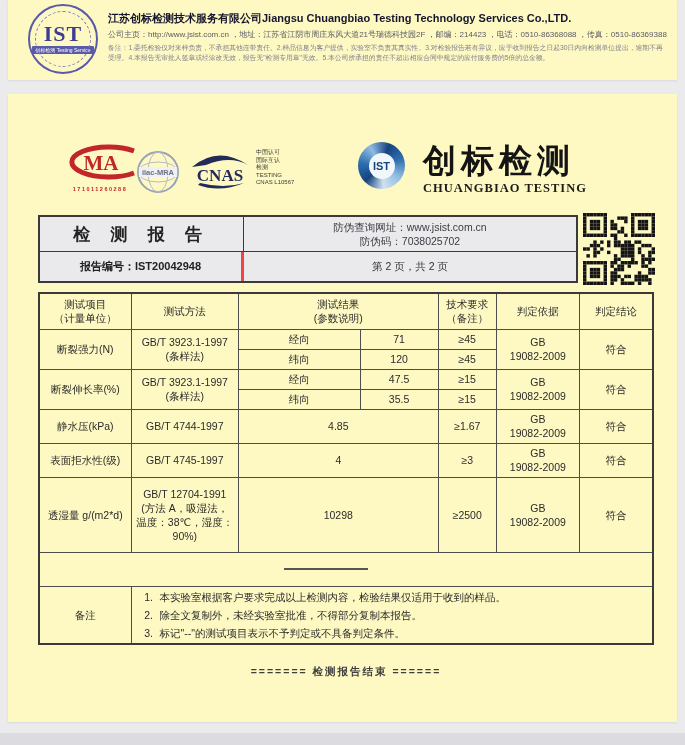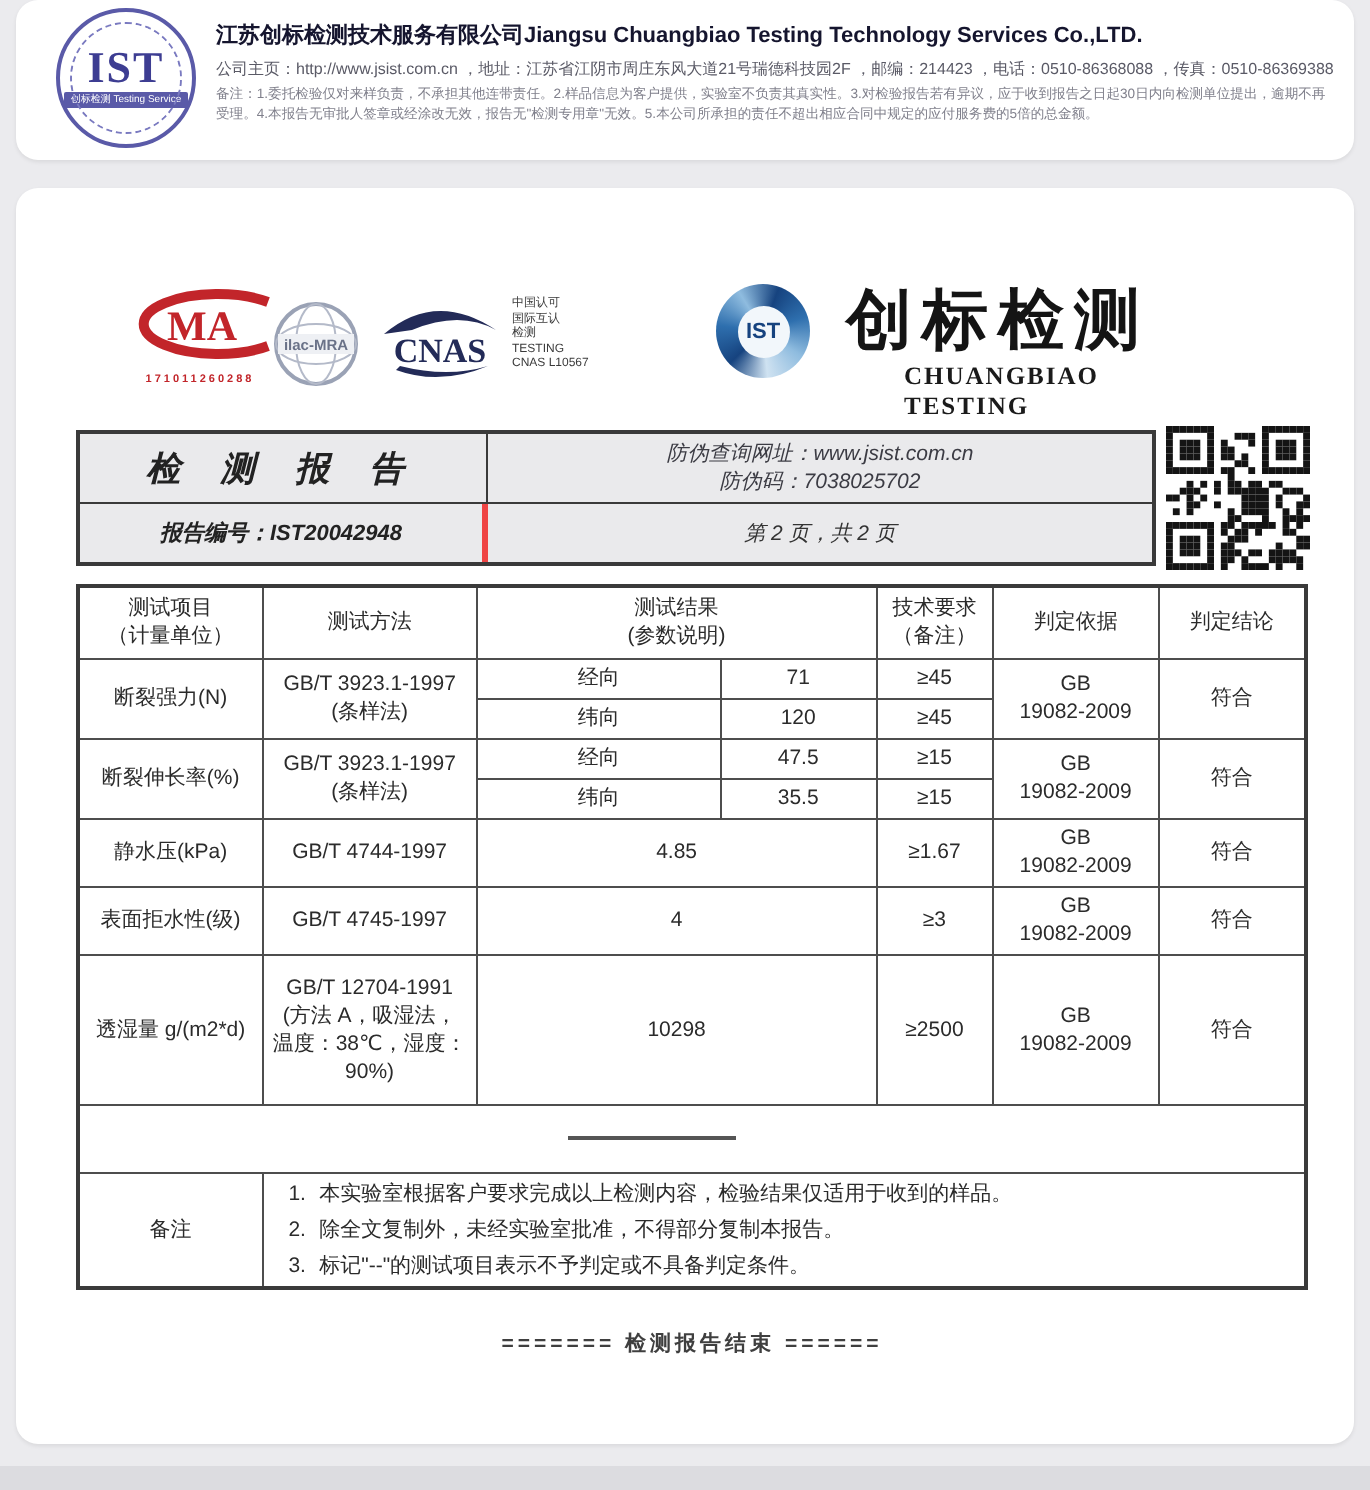--- a/index.html
+++ b/index.html
@@ -2,21 +2,21 @@
 <html><head>
 <meta charset="utf-8">
 <style>
   html,body{margin:0;padding:0;}
   body{
     width:685px;height:745px;position:relative;overflow:hidden;
     background:#ebebee;
     font-family:"Liberation Sans","DejaVu Sans",sans-serif;
     -webkit-font-smoothing:antialiased;
   }
-  .card{position:absolute;background:#ffffff;border-radius:11px;}
+  .card{position:absolute;background:#fef9c3;}
   #top-card{left:8px;top:0;width:669px;height:80px;box-shadow:0 1px 2px rgba(0,0,0,.08);}
   #main-card{left:8px;top:94px;width:669px;height:628px;box-shadow:0 1px 2px rgba(0,0,0,.08);}
   #bottom-strip{position:absolute;left:0;top:733px;width:685px;height:12px;background:#dcdce0;}
 
   
   #seal{position:absolute;left:20px;top:4px;width:66px;height:66px;border-radius:50%;
     border:2px solid #5a5aa8;display:flex;flex-direction:column;align-items:center;justify-content:center;}
   #seal .inner-ring{position:absolute;left:5px;top:5px;right:5px;bottom:5px;border:1px dashed #7a7ac0;border-radius:50%;}
   #seal .ist{font-family:"Liberation Serif","DejaVu Serif",serif;font-weight:bold;font-size:22px;color:#3d3d92;letter-spacing:1px;line-height:20px;}
   #seal .sub{margin-top:2px;background:#5a5aa8;color:#fff;font-size:5px;line-height:6px;padding:1px 3px;border-radius:1px;text-align:center;}
@@ -31,26 +31,26 @@
   #ilac{position:absolute;left:128px;top:56px;}
   #cnas{position:absolute;left:180px;top:57px;}
   #cnas-desc{position:absolute;left:248px;top:55px;font-size:6px;line-height:7.5px;color:#3a3a3a;}
   #ist-swirl{position:absolute;left:350px;top:48px;width:47px;height:47px;border-radius:50%;
     background:conic-gradient(from 20deg,#16437f,#2e6fae,#8fbcdf,#cfe2f1,#16437f,#2e6fae,#8fbcdf,#16437f);
     display:flex;align-items:center;justify-content:center;}
   #ist-swirl .core{width:26px;height:26px;border-radius:50%;background:#f2f7fb;display:flex;align-items:center;justify-content:center;
     font-weight:bold;font-size:11px;color:#16437f;font-family:"Liberation Sans",sans-serif;}
   #brand{position:absolute;left:415px;top:49px;width:180px;text-align:left;}
   #brand .cn{font-size:33px;font-weight:bold;color:#141414;letter-spacing:5px;font-family:"Liberation Serif","DejaVu Serif",serif;line-height:36px;}
-  #brand .en{margin-top:2px;font-size:12.5px;font-weight:bold;color:#1b1b1b;letter-spacing:1px;font-family:"Liberation Serif","DejaVu Serif",serif;margin-left:29px;}
+  #brand .en{margin-top:2px;font-size:12.5px;font-weight:bold;color:#1b1b1b;letter-spacing:1px;font-family:"Liberation Serif","DejaVu Serif",serif;}
 
   
   #report-bar{position:absolute;left:30px;top:121px;width:540px;height:68px;
     border:2px solid #3a3a3a;background:#eaeaec;box-sizing:border-box;}
-  #report-bar .row{display:flex;box-sizing:border-box;font-style:italic;}
+  #report-bar .row{display:flex;box-sizing:border-box;}
   #report-bar .cell{box-sizing:border-box;display:flex;flex-direction:column;align-items:center;justify-content:center;}
   #rb-title{width:204px;height:35px;border-right:1px solid #3a3a3a;border-bottom:1px solid #3a3a3a;
     font-size:17px;font-weight:bold;color:#222;letter-spacing:8px;font-family:"Liberation Serif","DejaVu Serif",serif;}
   #rb-antifake{width:332px;height:35px;border-bottom:1px solid #3a3a3a;font-size:10.5px;color:#3c3c44;line-height:14px;}
   #rb-no{width:204px;height:29px;border-right:3px solid #ef4444;font-size:11px;font-weight:bold;color:#222;}
   #rb-page{width:332px;height:29px;font-size:10.5px;color:#333;}
   #qr{position:absolute;left:575px;top:119px;width:72px;height:72px;}
 
   
   #test-table{position:absolute;left:30px;top:198px;width:616px;border-collapse:collapse;table-layout:fixed;}

